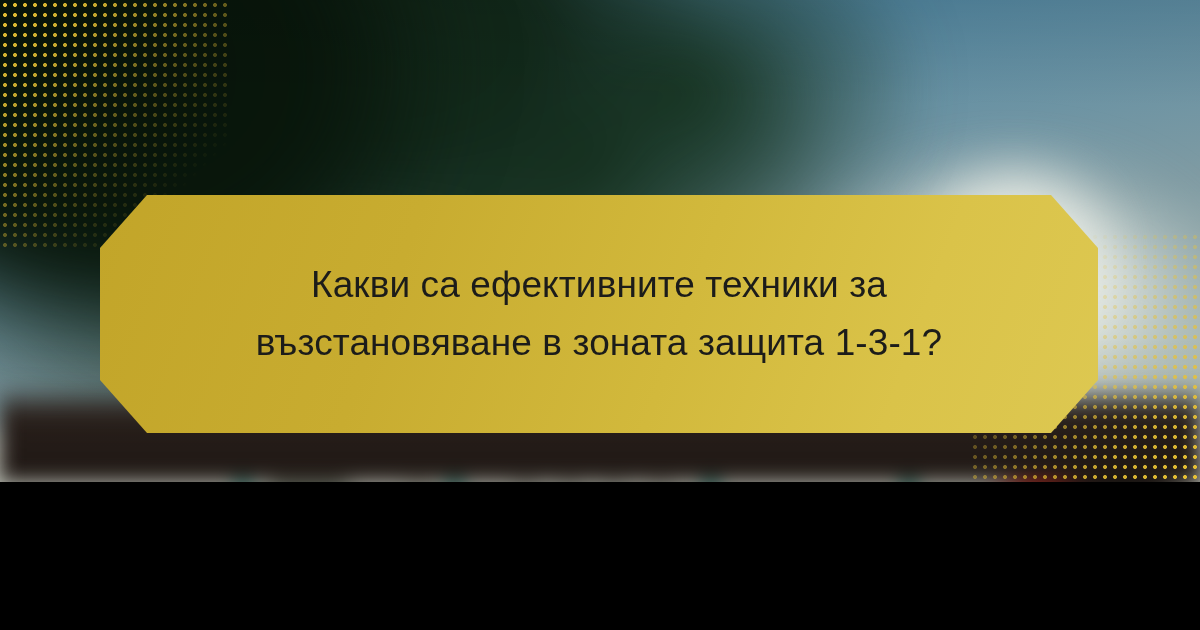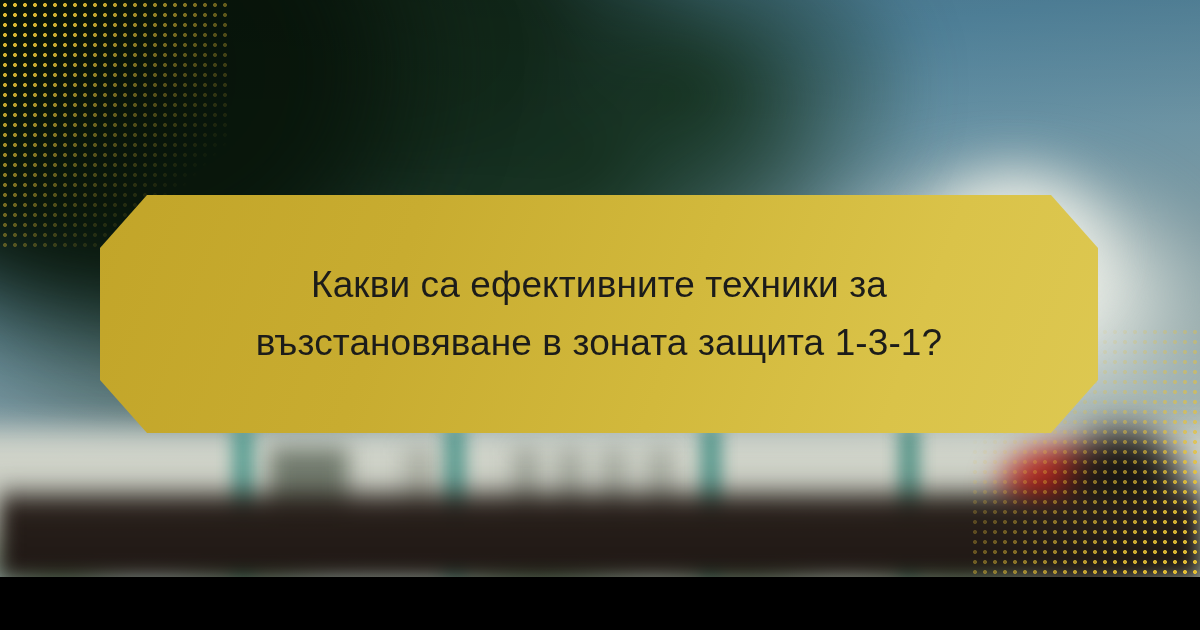--- a/index.html
+++ b/index.html
@@ -4,21 +4,21 @@
 <title>Question Card</title>
 <style>
   html, body {
     margin: 0;
     padding: 0;
     background: #000;
   }
   .stage {
     position: relative;
     width: 1200px;
-    height: 577px;
+    height: 482px;
     overflow: hidden;
     font-family: "Liberation Sans", "DejaVu Sans", sans-serif;
     background: #1b2a26;
   }
 
   
   .bg {
     position: absolute;
     inset: 0;
     overflow: hidden;

